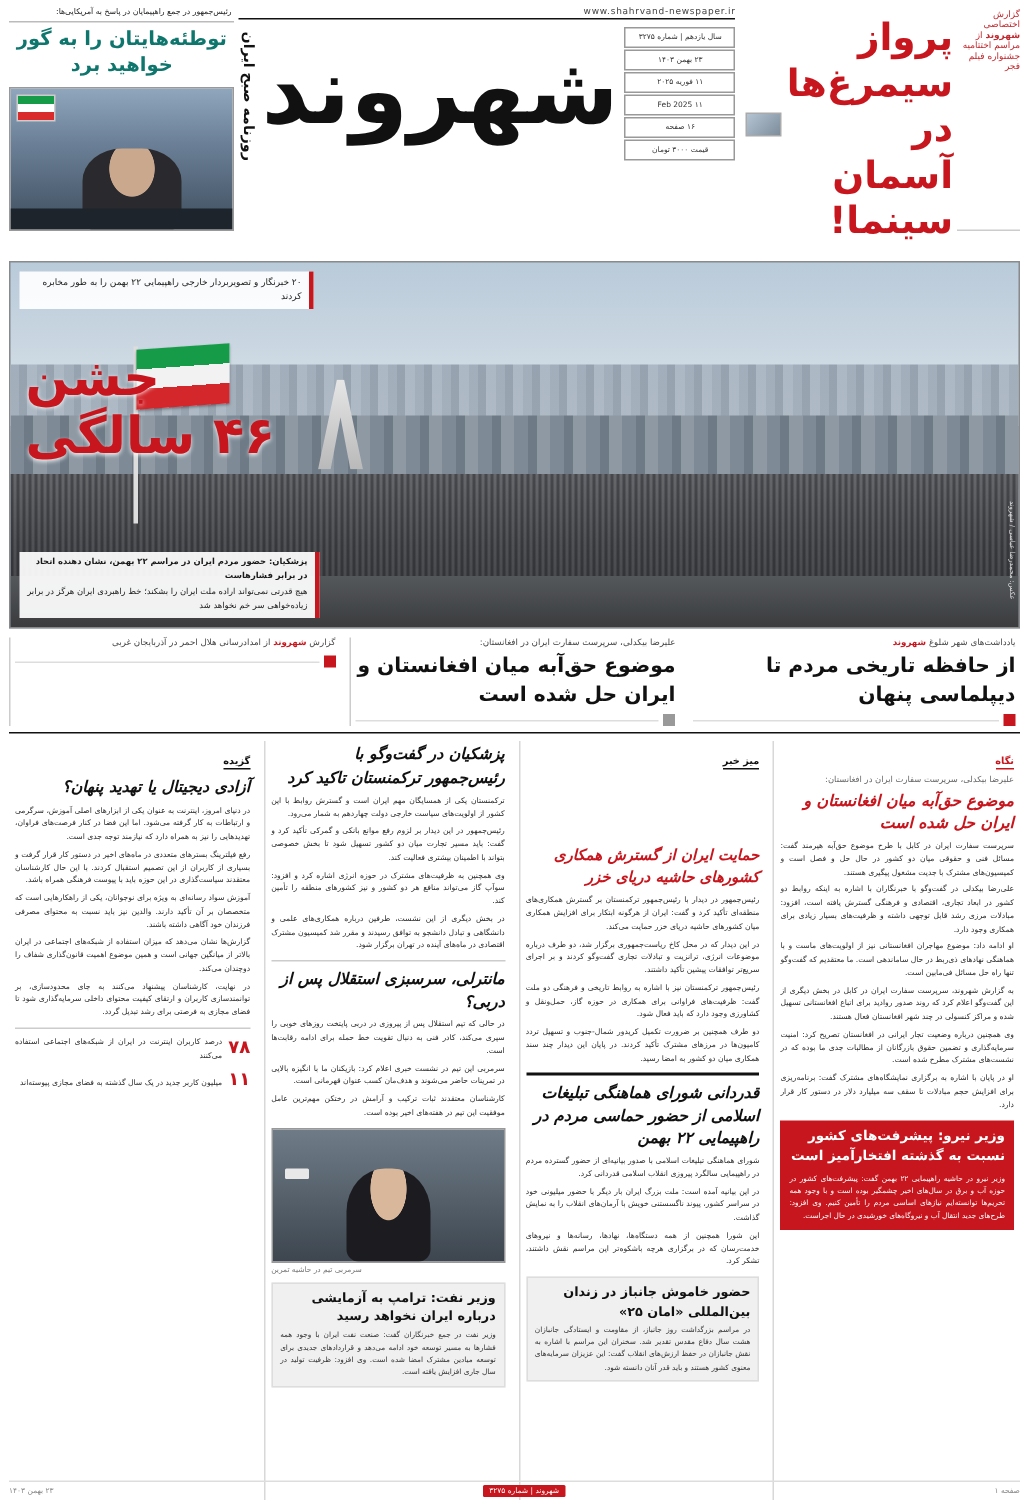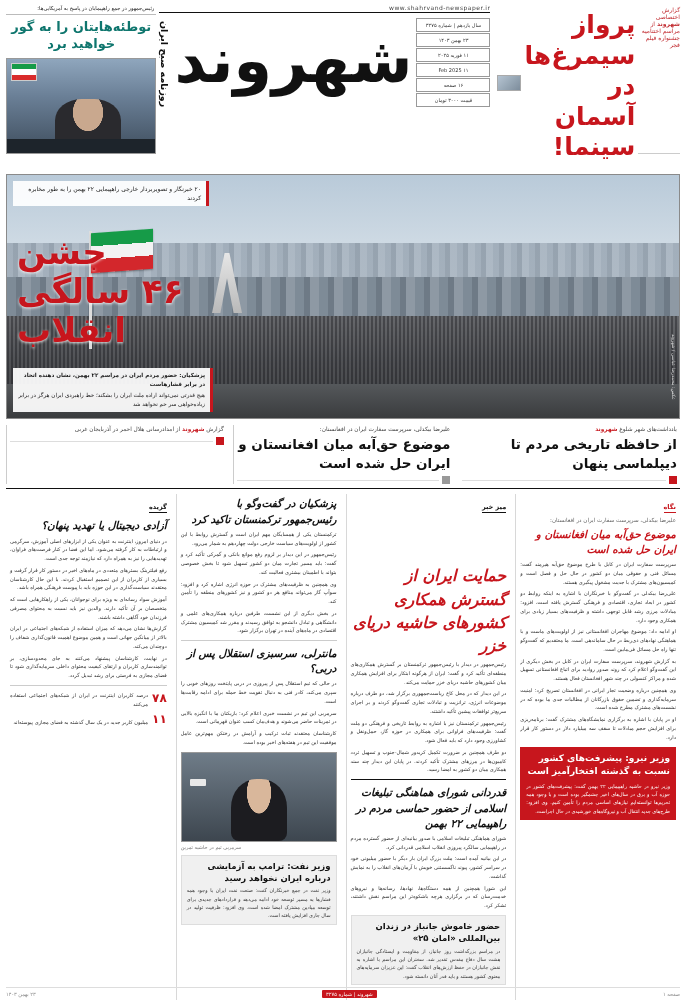--- a/index.html
+++ b/index.html
@@ -293,21 +293,21 @@
     border-bottom: 1.5px solid #c7161d;
     padding-bottom: 1px; margin-bottom: 3px;
   }
   .sect-label.dark { color:#111; border-bottom-color:#111; }
 
   h3.art-title {
     font-size: 10.5px; font-weight: bold; color:#111;
     line-height: 1.45; margin: 2px 0 3px 0; text-align: right; font-style: italic;
   }
   h3.art-title.red { color:#c7161d; }
-  h3.art-title.big { font-size: 16px; margin-top: 48px; }
+  h3.art-title.big { font-size: 10px; margin-top: 48px; }
   .art-kicker { font-size: 5.6px; color:#666; line-height:1.5; margin-bottom:2px; }
   .body-text {
     font-size: 5.1px; line-height: 1.72; color:#2b2b2b;
     text-align: justify; text-align-last: right;
   }
   .body-text p { margin-bottom: 3px; }
   .rule { height:1px; background:#ccc; margin: 5px 0; }
   .rule.dark { background:#111; height:1.2px; }
 
   .byline { font-size:5px; color:#777; margin-top:2px; text-align:left;}
@@ -407,21 +407,20 @@
     <div class="crowd"></div>
     <div class="road"></div>
     <div class="flagpole"></div>
     <div class="bigflag"></div>
 
     <div class="hero-kicker">۲۰ خبرنگار و تصویربردار خارجی راهپیمایی ۲۲ بهمن را به طور مخابره کردند</div>
 
     <div class="hero-title">
       <div>جشن</div>
       <div>۴۶ سالگی</div>
-      <div>انقلاب</div>
     </div>
 
     <div class="hero-box">
       <div style="font-weight:bold;margin-bottom:2px;">پزشکیان: حضور مردم ایران در مراسم ۲۲ بهمن، نشان دهنده اتحاد در برابر فشارهاست</div>
       <div>هیچ قدرتی نمی‌تواند اراده ملت ایران را بشکند؛ خط راهبردی ایران هرگز در برابر زیاده‌خواهی سر خم نخواهد شد</div>
     </div>
 
     <div class="hero-credit">عکس: محمدرضا عباسی / شهروند</div>
   </div>
 

